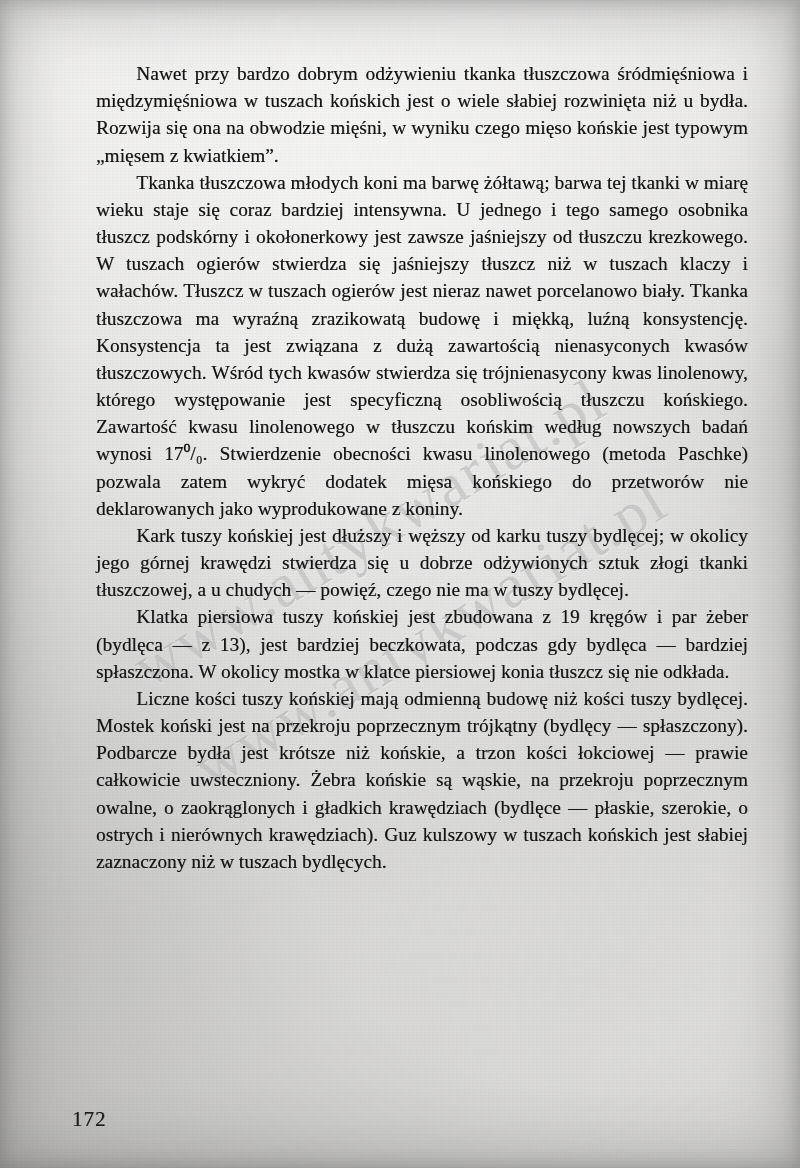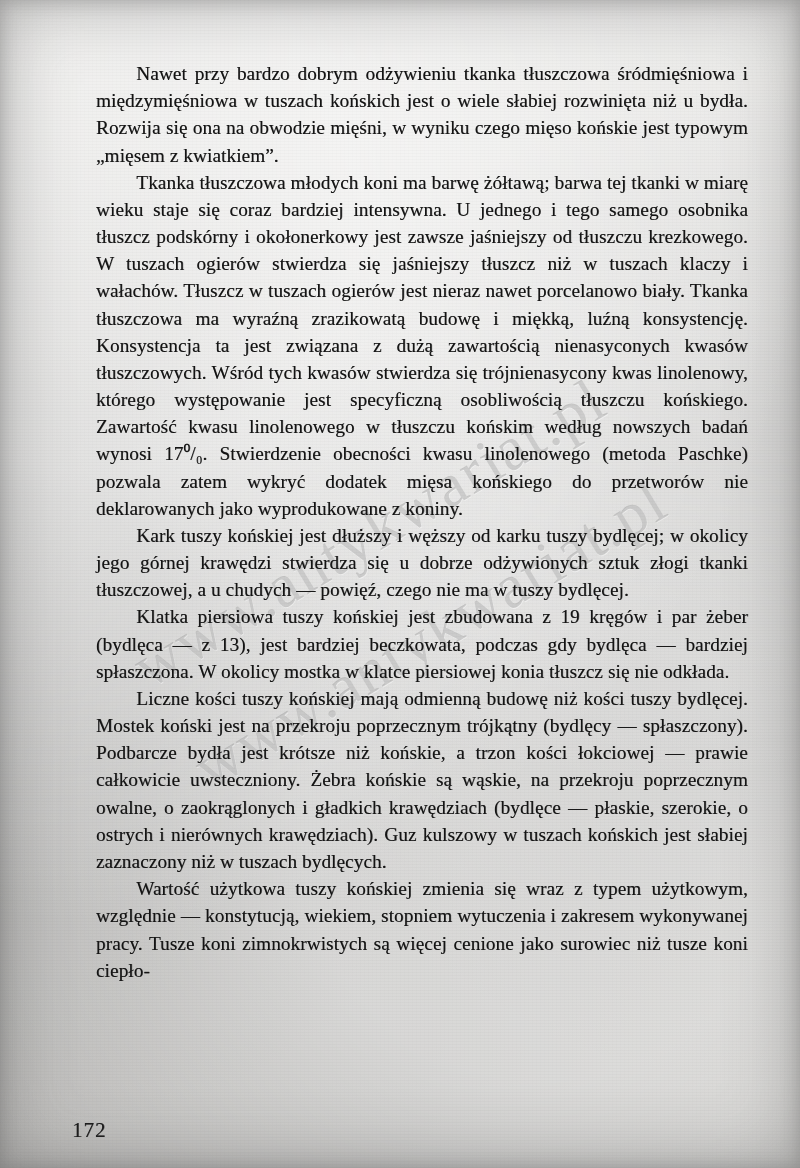--- a/index.html
+++ b/index.html
@@ -80,21 +80,21 @@
     text-justify: inter-word;
     color: #141414;
     text-indent: 2.1em;
     letter-spacing: 0.1px;
     text-shadow: 0.4px 0.3px 0 rgba(40,40,40,0.55);
   }
 
   .folio {
     position: absolute;
     left: 72px;
-    bottom: 25px;
+    bottom: 36px;
     font-size: 21px;
     color: #1a1a1a;
     letter-spacing: 1px;
     text-shadow: 0.4px 0.3px 0 rgba(40,40,40,0.6);
   }
 </style>
 </head>
 <body>
 
 <div class="page">
@@ -104,20 +104,19 @@
     <div>www.antykwariat.pl</div>
     <div>www.antykwariat.pl</div>
   </div>
 
   <div class="content">
     <p class="body">Nawet przy bardzo dobrym odżywieniu tkanka tłuszczowa śródmięśniowa i międzymięśniowa w tuszach końskich jest o wiele słabiej rozwinięta niż u bydła. Rozwija się ona na obwodzie mięśni, w wyniku czego mięso końskie jest typowym „mięsem z kwiatkiem”.</p>
     <p class="body">Tkanka tłuszczowa młodych koni ma barwę żółtawą; barwa tej tkanki w miarę wieku staje się coraz bardziej intensywna. U jednego i tego samego osobnika tłuszcz podskórny i okołonerkowy jest zawsze jaśniejszy od tłuszczu krezkowego. W tuszach ogierów stwierdza się jaśniejszy tłuszcz niż w tuszach klaczy i wałachów. Tłuszcz w tuszach ogierów jest nieraz nawet porcelanowo biały. Tkanka tłuszczowa ma wyraźną zrazikowatą budowę i miękką, luźną konsystencję. Konsystencja ta jest związana z dużą zawartością nienasyconych kwasów tłuszczowych. Wśród tych kwasów stwierdza się trójnienasycony kwas linolenowy, którego występowanie jest specyficzną osobliwością tłuszczu końskiego. Zawartość kwasu linolenowego w tłuszczu końskim według nowszych badań wynosi 17⁰/₀. Stwierdzenie obecności kwasu linolenowego (metoda Paschke) pozwala zatem wykryć dodatek mięsa końskiego do przetworów nie deklarowanych jako wyprodukowane z koniny.</p>
     <p class="body">Kark tuszy końskiej jest dłuższy i węższy od karku tuszy bydlęcej; w okolicy jego górnej krawędzi stwierdza się u dobrze odżywionych sztuk złogi tkanki tłuszczowej, a u chudych — powięź, czego nie ma w tuszy bydlęcej.</p>
     <p class="body">Klatka piersiowa tuszy końskiej jest zbudowana z 19 kręgów i par żeber (bydlęca — z 13), jest bardziej beczkowata, podczas gdy bydlęca — bardziej spłaszczona. W okolicy mostka w klatce piersiowej konia tłuszcz się nie odkłada.</p>
     <p class="body">Liczne kości tuszy końskiej mają odmienną budowę niż kości tuszy bydlęcej. Mostek koński jest na przekroju poprzecznym trójkątny (bydlęcy — spłaszczony). Podbarcze bydła jest krótsze niż końskie, a trzon kości łokciowej — prawie całkowicie uwsteczniony. Żebra końskie są wąskie, na przekroju poprzecznym owalne, o zaokrąglonych i gładkich krawędziach (bydlęce — płaskie, szerokie, o ostrych i nierównych krawędziach). Guz kulszowy w tuszach końskich jest słabiej zaznaczony niż w tuszach bydlęcych.</p>
-    <p class="body">Wartość użytkowa tuszy końskiej zmienia się wraz z typem użytkowym, względnie — konstytucją, wiekiem, stopniem wytuczenia i zakresem wykonywanej pracy. Tusze koni zimnokrwistych są więcej cenione jako surowiec niż tusze koni ciepło-</p>
   </div>
 
   <div class="folio">172</div>
 
   <div class="grain"></div>
   <div class="vignette"></div>
 </div>
 
 </body></html>

